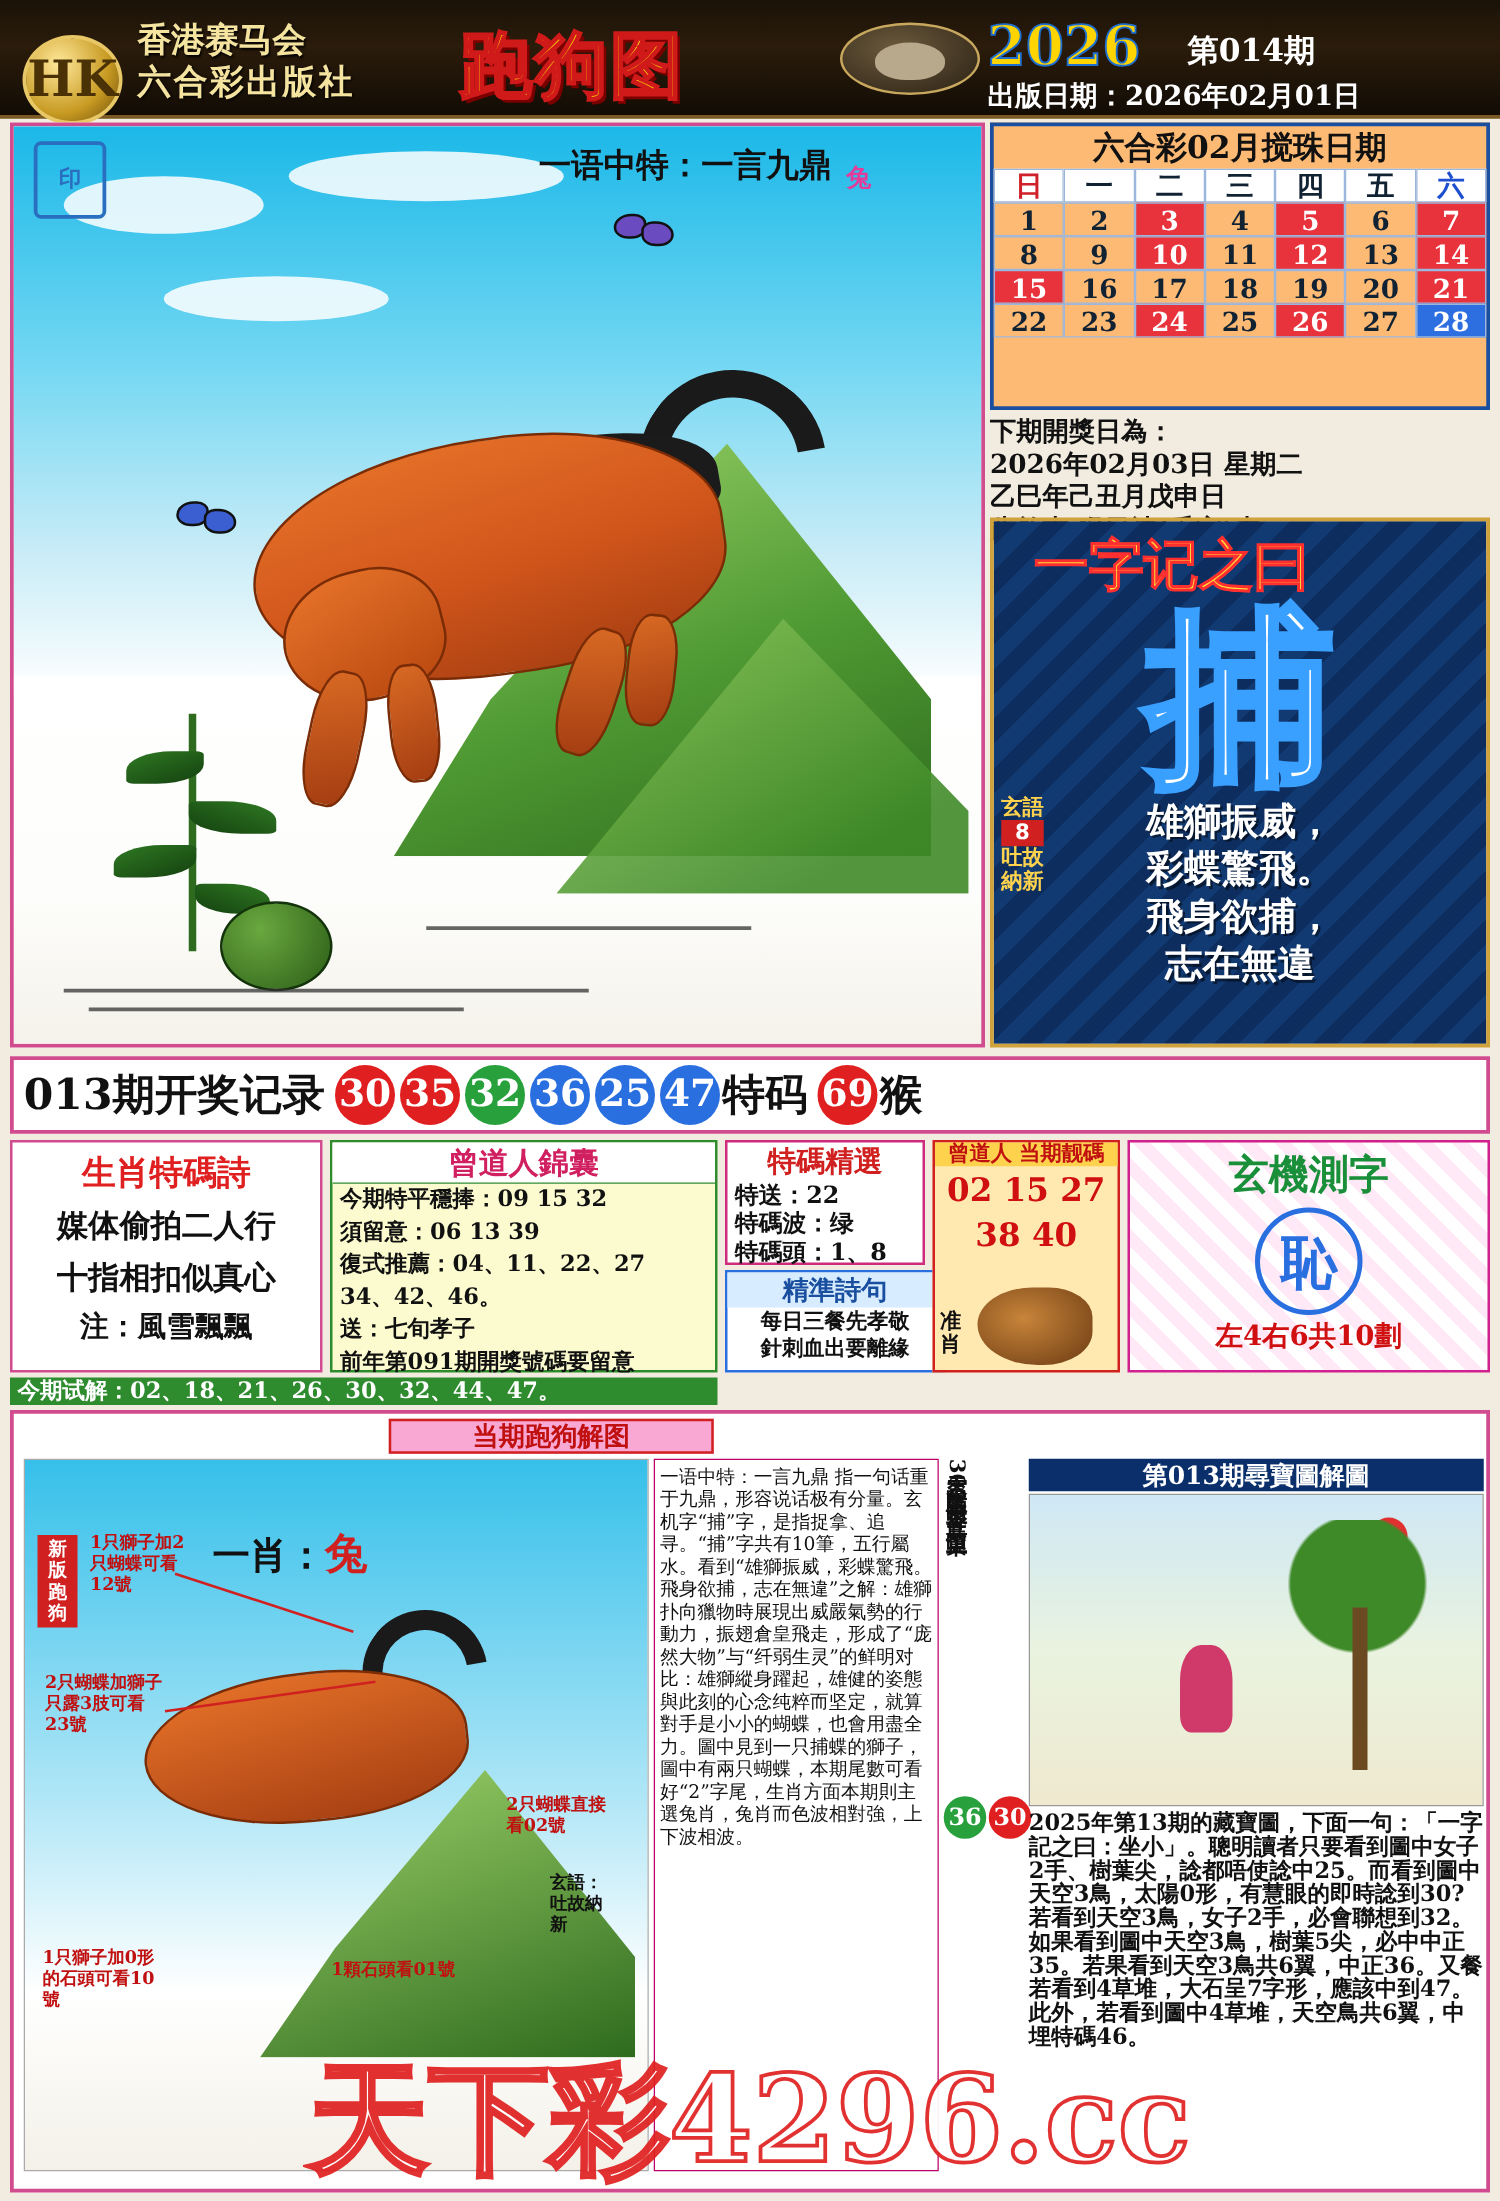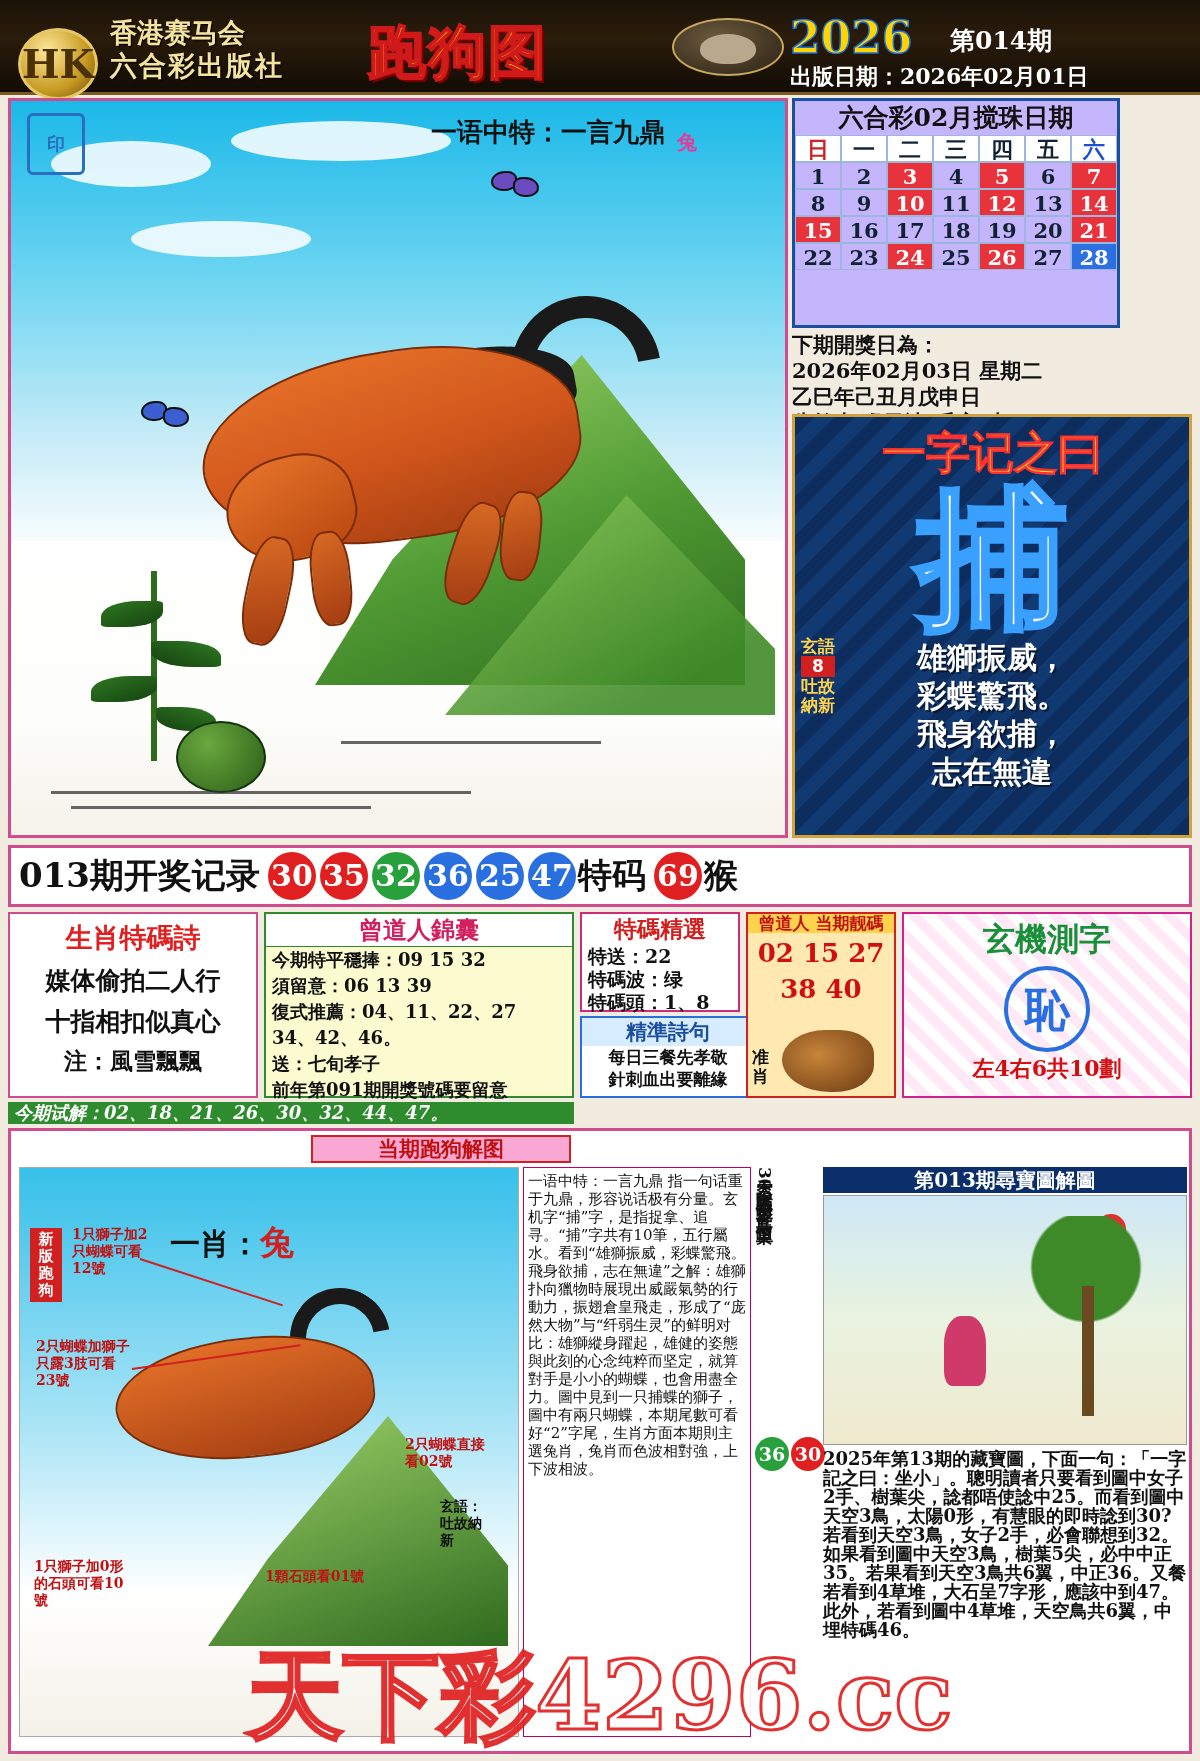--- a/index.html
+++ b/index.html
@@ -142,22 +142,22 @@
     color:#e33b9a; font-size:20px; font-weight:bold;
   }
   .seal {
     position:absolute; left:16px; top:12px; width:58px; height:62px;
     border:3px solid #2a6fbf; border-radius:6px;
     color:#2a6fbf; font-size:18px; line-height:56px; text-align:center; font-weight:bold;
   }
 
   
   .cal-box {
-    position:absolute; left:792px; top:98px; width:328px; height:230px;
-    background:#c4b5fd; border:3px solid #1a4fa0;
+    position:absolute; left:792px; top:98px; width:400px; height:230px;
+    background:#fdba74; border:3px solid #1a4fa0;
   }
   .cal-title {
     height:34px; line-height:34px; text-align:center;
     font-size:25px; font-weight:bold; color:#111;
     font-family:"DejaVu Serif", serif;
   }
   .cal-grid { display:grid; grid-template-columns:repeat(7,1fr); }
   .cal-grid div {
     height:27px; line-height:27px; text-align:center;
     font-size:21px; border:1px solid #9bb7dd; font-weight:bold;
@@ -175,21 +175,21 @@
     font-family:"DejaVu Serif", serif;
   }
 
   .word-box {
     position:absolute; left:792px; top:414px; width:400px; height:424px;
     background:
       repeating-linear-gradient(135deg, #0c2d5e 0 14px, #123a72 14px 28px);
     border:3px solid #cfa23c;
   }
   .word-title {
-    margin:8px auto 0; width:330px; height:56px; line-height:56px; text-align:center;
+    margin:8px auto 0; width:330px; height:56px; line-height:56px; text-align:left;
     font-size:44px; font-weight:bold; color:#ffdf3a;
     -webkit-text-stroke:1px #ff2f2f;
     font-family:"DejaVu Serif", serif;
   }
   .big-word {
     text-align:center; font-size:150px; line-height:150px; font-weight:bold;
     color:#ffffff; -webkit-text-stroke:4px #3aa0ff;
     font-family:"DejaVu Serif", serif; margin-top:2px;
   }
   .word-poem {
@@ -269,21 +269,21 @@
            font-family:"DejaVu Serif", serif; margin-top:4px; }
   .p5 .circle { margin:4px auto 0; width:86px; height:86px; border-radius:50%;
                 border:4px solid #2a6fe0; color:#2a6fe0; font-size:46px; font-weight:bold;
                 text-align:center; line-height:80px; font-family:"DejaVu Serif", serif; }
   .p5 .b { text-align:center; font-size:22px; font-weight:bold; color:#d01010;
            font-family:"DejaVu Serif", serif; margin-top:2px; }
 
   .try-row {
     position:absolute; left:0; top:190px; width:566px; height:22px;
     background:#2e8b2e; color:#fff; font-size:18px; font-weight:bold; line-height:22px;
-    padding-left:6px; font-family:"DejaVu Serif", serif;font-style:italic;
+    padding-left:6px; font-family:"DejaVu Serif", serif;
   }
 
   
   .bottom {
     position:absolute; left:8px; top:1128px; width:1184px; height:626px;
     border:3px solid #d14b8f; background:#fff;
   }
   .b-title {
     position:absolute; left:300px; top:4px; width:260px; height:28px;
     background:#f9a8d4; border:2px solid #d02020; color:#c01010;

